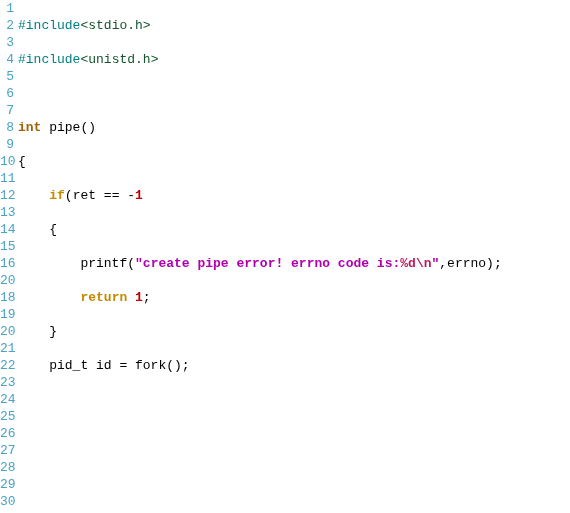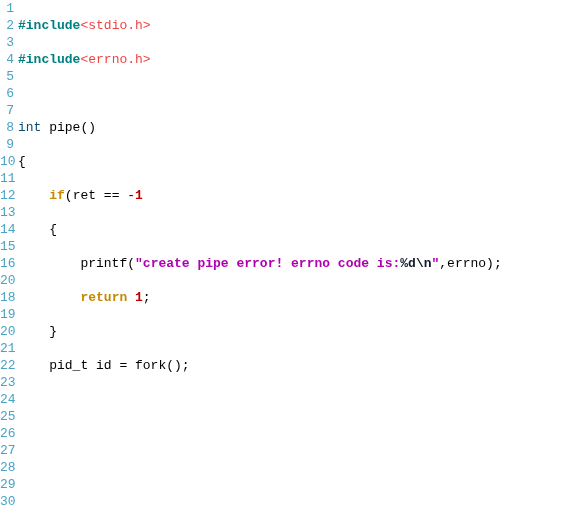--- a/index.html
+++ b/index.html
@@ -24,27 +24,27 @@
     user-select: none;
     flex-shrink: 0;
   }
   .gutter .ln { height: 17px; }
   .code {
     flex: 1;
     white-space: pre;
     color: #000;
   }
   .code .row { height: 17px; }
-  .kw-pre   { color: #008080; font-weight: bold; margin-top: 20px; }   
-  .angle    { color: #ef4444; }                       
-  .kw-type  { color: #0c4a6e; font-weight: normal; }   
+  .kw-pre   { color: #008080; font-weight: normal; margin-top: 20px; }   
+  .angle    { color: #14532d; }                       
+  .kw-type  { color: #a16207; font-weight: bold; }   
   .kw-ctrl  { color: #c48a00; font-weight: bold; }   
   .num      { color: #c00000; font-weight: bold; }   
   .str      { color: #b000b0; font-weight: bold; }   
-  .fmt      { color: #0f172a; font-weight: bold; }    
+  .fmt      { color: #be185d; font-weight: bold; }    
   .plain    { color: #000; }
 </style>
 </head>
 <body>
 
 <div class="editor">
   <div class="gutter">
     <div class="ln">1</div>
     <div class="ln">2</div>
     <div class="ln">3</div>
@@ -72,21 +72,21 @@
     <div class="ln">25</div>
     <div class="ln">26</div>
     <div class="ln">27</div>
     <div class="ln">28</div>
     <div class="ln">29</div>
     <div class="ln">30</div>
   </div>
 
   <div class="code">
 <div class="row"><span class="kw-pre">#include</span><span class="angle">&lt;stdio.h&gt;</span></div>
-<div class="row"><span class="kw-pre">#include</span><span class="angle">&lt;errno.h&gt;</span></div>
+<div class="row"><span class="kw-pre">#include</span><span class="angle">&lt;unistd.h&gt;</span></div>
 <div class="row"></div>
 <div class="row"><span class="kw-type">int</span><span class="plain"> pipe()</span></div>
 <div class="row"><span class="plain">{</span></div>
 <div class="row"><span class="plain">    </span><span class="kw-ctrl">if</span><span class="plain">(ret == -</span><span class="num">1</span></div>
 <div class="row"><span class="plain">    {</span></div>
 <div class="row"><span class="plain">        printf(</span><span class="str">"create pipe error! errno code is:</span><span class="fmt">%d\n</span><span class="str">"</span><span class="plain">,errno);</span></div>
 <div class="row"><span class="plain">        </span><span class="kw-ctrl">return</span><span class="plain"> </span><span class="num">1</span><span class="plain">;</span></div>
 <div class="row"><span class="plain">    }</span></div>
 <div class="row"><span class="plain">    pid_t id = fork();</span></div>
 

